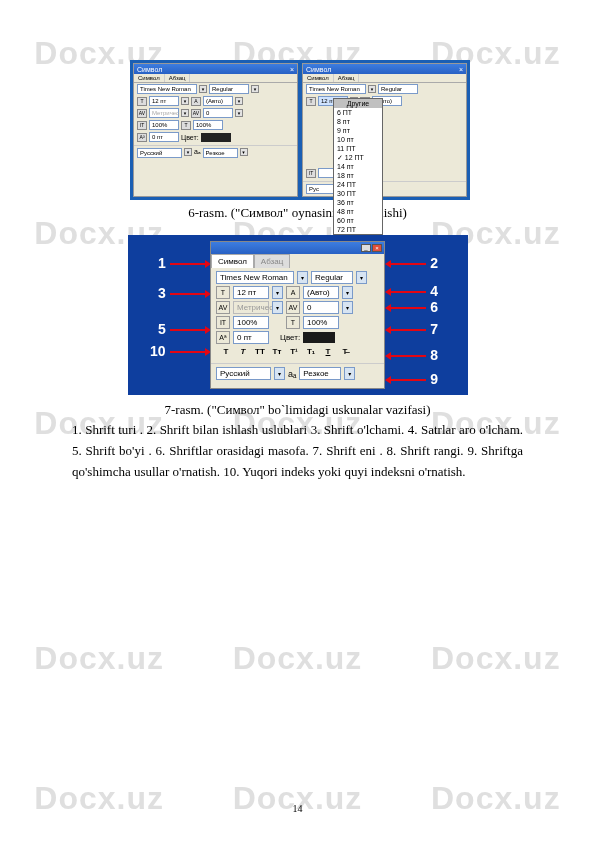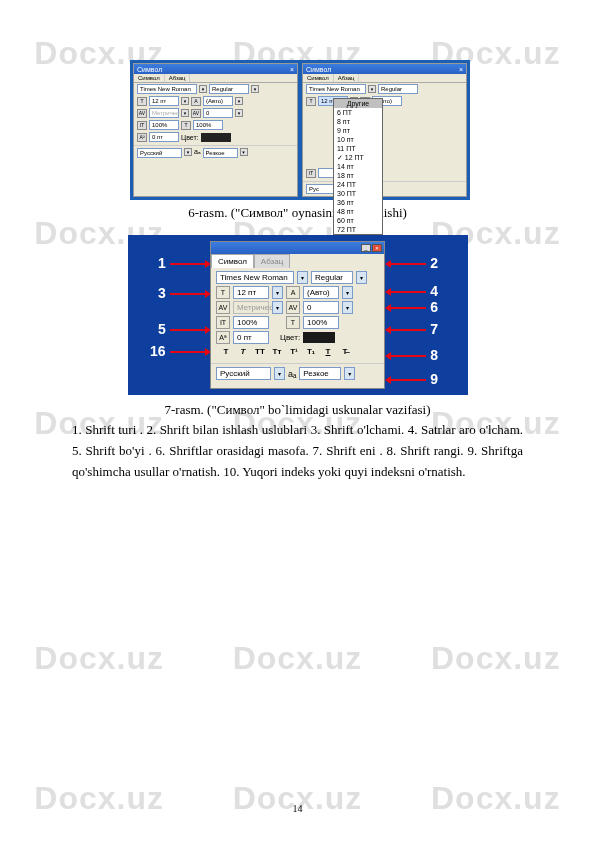--- a/index.html
+++ b/index.html
@@ -465,21 +465,21 @@
 
   <div class="num" style="top:64px;right:30px">6</div>
   <div class="arrow left" style="top:72px;right:42px;width:35px"></div>
 
   <div class="num" style="top:86px;left:30px">5</div>
   <div class="arrow right" style="top:94px;left:42px;width:35px"></div>
 
   <div class="num" style="top:86px;right:30px">7</div>
   <div class="arrow left" style="top:94px;right:42px;width:35px"></div>
 
-  <div class="num" style="top:108px;left:22px">16</div>
+  <div class="num" style="top:108px;left:22px">10</div>
   <div class="arrow right" style="top:116px;left:42px;width:35px"></div>
 
   <div class="num" style="top:112px;right:30px">8</div>
   <div class="arrow left" style="top:120px;right:42px;width:35px"></div>
 
   <div class="num" style="top:136px;right:30px">9</div>
   <div class="arrow left" style="top:144px;right:42px;width:35px"></div>
 
   <div class="fig2-panel">
     <div class="fig2-titlebar">

